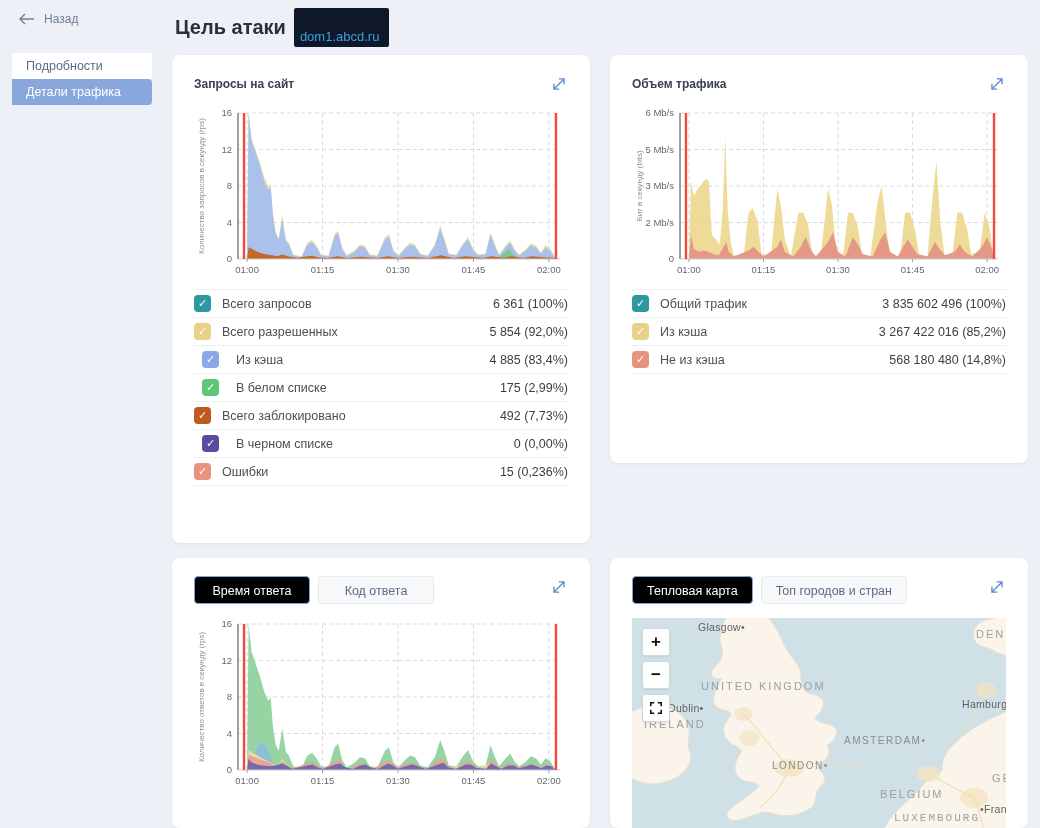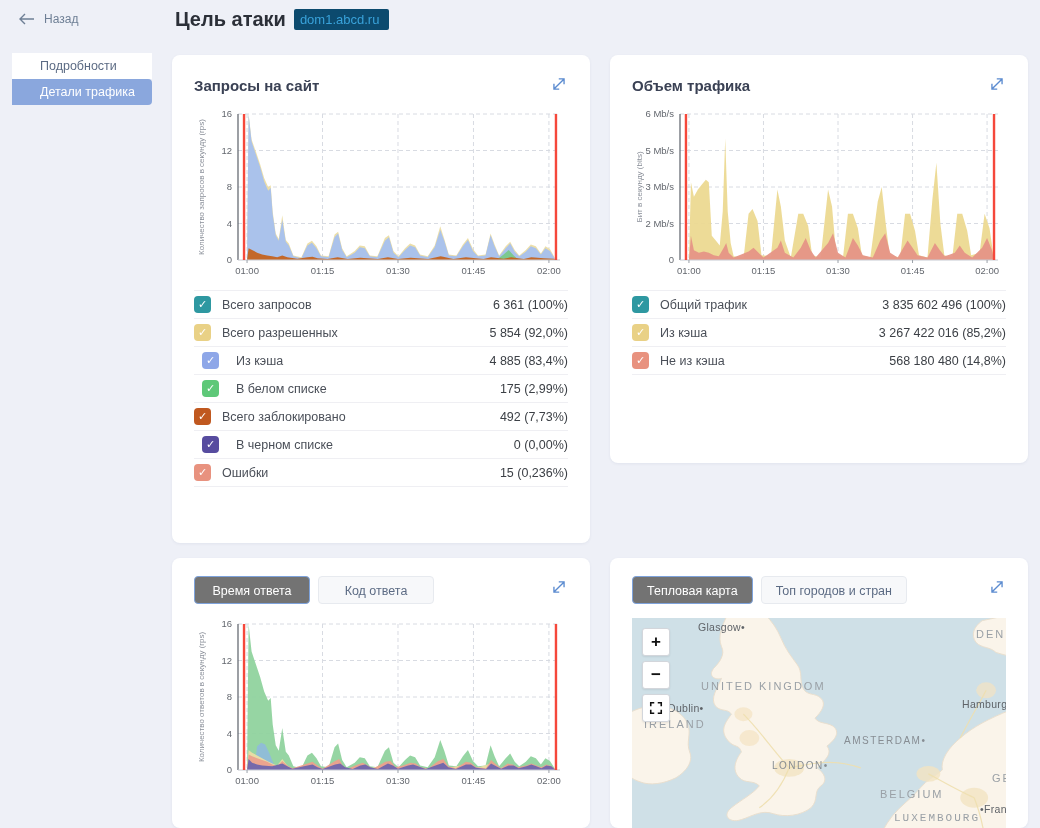--- a/index.html
+++ b/index.html
@@ -3,43 +3,43 @@
 <meta charset="utf-8">
 <style>
   html,body{margin:0;padding:0}
   body{width:1040px;height:828px;overflow:hidden;position:relative;
        background:#eef0f7;font-family:"Liberation Sans",sans-serif;color:#333}
   
   .back{position:absolute;left:18px;top:12px;display:flex;align-items:center;gap:8px;
         color:#6e7f95;font-size:12px;cursor:pointer}
   .page-title{position:absolute;left:175px;top:8px;font-size:20px;font-weight:bold;color:#2b2f38;
         display:flex;align-items:center;gap:8px}
-  .domain-chip{background:#0c4a6e;color:#39a2da;font-size:13px;font-weight:normal;
-        padding:3px 10px 3px 6px;border-radius:2px}
+  .domain-chip{background:#0f172a;color:#39a2da;font-size:13px;font-weight:normal;
+        padding:21px 10px 3px 6px;border-radius:2px}
   
   .sidebar{position:absolute;left:12px;top:53px;width:140px}
-  .side-item{height:26px;line-height:26px;padding-left:28px;font-size:12.5px;color:#5c6b84;
+  .side-item{height:26px;line-height:26px;padding-left:14px;font-size:12.5px;color:#5c6b84;
         background:#fff;cursor:pointer;white-space:nowrap}
   .side-item.active{background:#8aa7dd;color:#fff;border-radius:0 4px 4px 0}
   
   .card{position:absolute;background:#fff;border-radius:8px;
         box-shadow:0 1px 3px rgba(50,70,120,.07);box-sizing:border-box;padding:18px 22px;overflow:hidden}
   #card-requests{left:172px;top:55px;width:418px;height:488px}
   #card-traffic {left:610px;top:55px;width:418px;height:408px}
   #card-responses{left:172px;top:558px;width:418px;height:270px}
   #card-map{left:610px;top:558px;width:418px;height:270px}
   .card-head{display:flex;align-items:flex-start;justify-content:space-between;margin-bottom:14px}
-  .card-title{font-size:15px;font-weight:bold;color:#3a4154;padding-top:4px}
+  .card-title{font-size:12px;font-weight:bold;color:#3a4154;padding-top:4px}
   .expand-btn{width:18px;height:18px;cursor:pointer;flex:none;margin-top:2px}
   
   .tabs{display:flex;gap:8px}
   .tab{height:28px;line-height:28px;min-width:116px;text-align:center;font-size:12.5px;
        border-radius:4px;background:#f7f8fa;border:1px solid #e7eaef;color:#5c6b84;
        cursor:pointer;box-sizing:border-box;padding:0 14px;white-space:nowrap}
-  .tab.active{background:#737373;border-color:#7ea3dc;color:#fff}
+  .tab.active{background:#000000;border-color:#7ea3dc;color:#fff}
   
   .legend{margin-top:10px;border-top:1px solid #efeff3}
   .lrow{display:flex;align-items:center;height:27px;border-bottom:1px solid #efeff3}
   .lrow.indent{padding-left:8px}
   .cb{width:17px;height:17px;border-radius:4px;flex:none;color:#fff;font-size:11px;
       line-height:17px;text-align:center;cursor:pointer}
   .ll{font-size:12.5px;color:#4a4f58;margin-left:11px}
   .lrow.indent .ll{margin-left:17px}
   .lv{margin-left:auto;font-size:12.5px;color:#3c4046}
   

